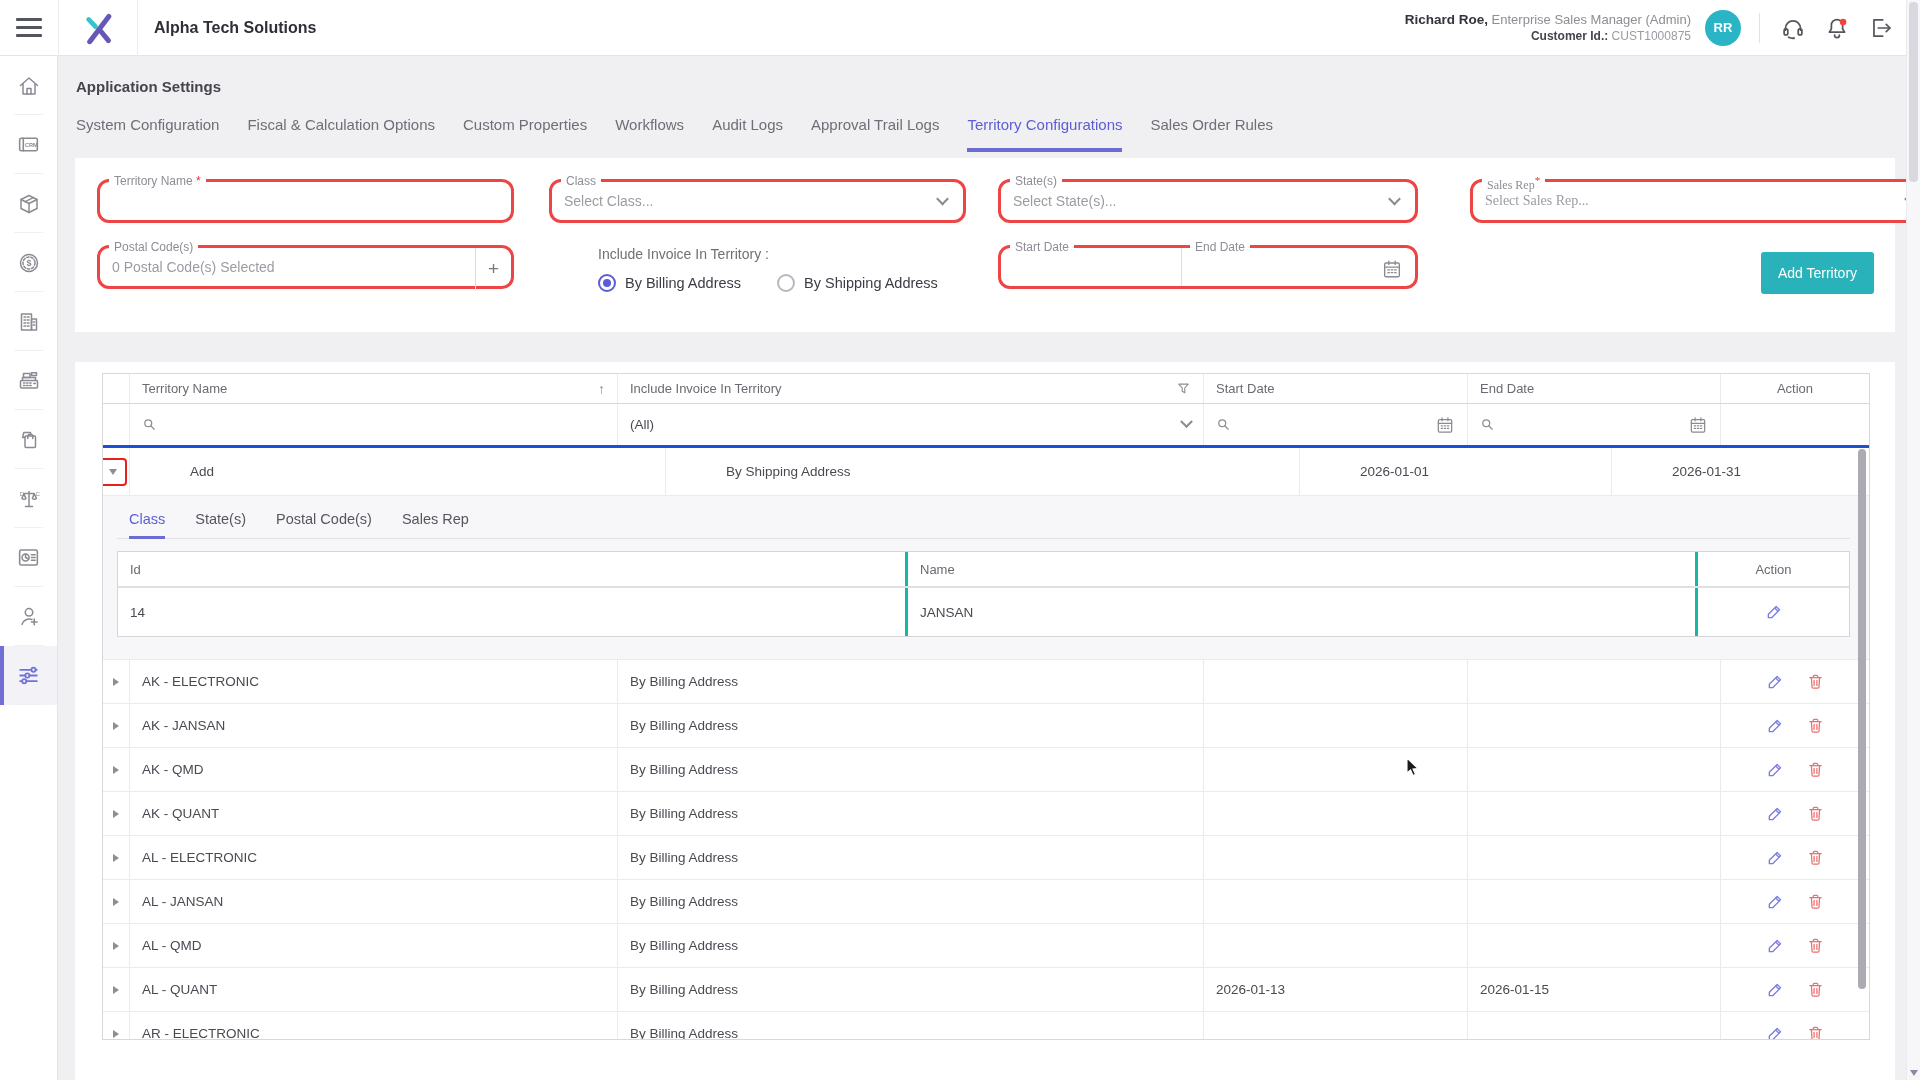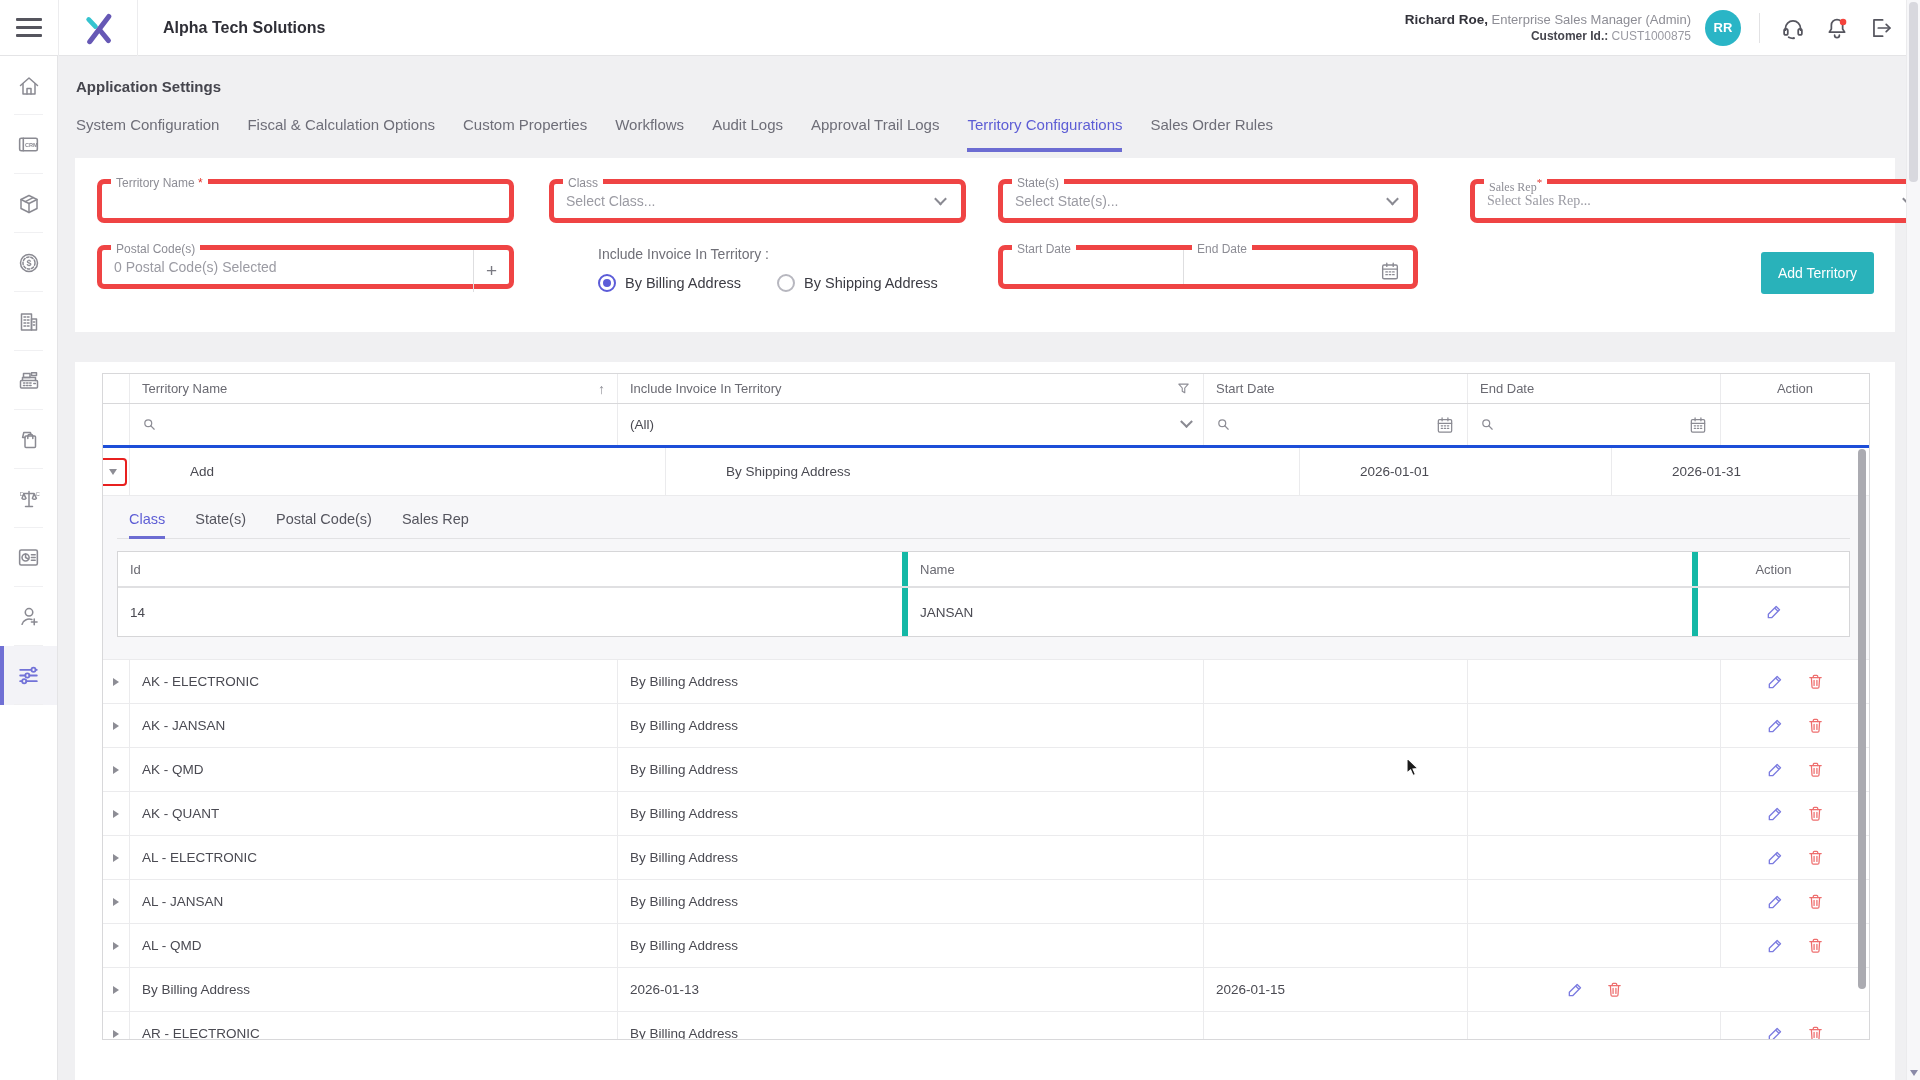--- a/index.html
+++ b/index.html
@@ -9,21 +9,21 @@
   .icon svg { display:block; }
 
   
   #header { position:absolute; top:0; left:0; width:1920px; height:56px; background:#fff;
             border-bottom:1px solid #e4e4e6; display:flex; align-items:center; z-index:10; }
   #hamburger { width:58px; height:56px; display:flex; flex-direction:column; gap:5px;
                align-items:center; justify-content:center; cursor:pointer; }
   #hamburger i { display:block; width:26px; height:3px; background:#55555e; border-radius:1px; }
   #logo-box { width:80px; height:56px; border-left:1px solid #ececee; border-right:1px solid #ececee;
               display:flex; align-items:center; justify-content:center; }
-  #company-name { margin-left:25px; font-size:16px; font-weight:bold; color:#2f2f37; }
+  #company-name { margin-left:16px; font-size:16px; font-weight:bold; color:#2f2f37; }
   #header-right { margin-left:auto; display:flex; align-items:center; padding-right:24px; gap:14px; }
   #user-text { text-align:right; line-height:17px; }
   #user-line1 { font-size:13px; color:#8d8d95; }
   #user-line1 b { color:#33333b; font-size:13.5px; }
   #user-line2 { font-size:12px; color:#9a9aa2; }
   #user-line2 b { color:#45454d; }
   #avatar { width:36px; height:36px; border-radius:50%; background:#2ab5c6; color:#fff;
             display:flex; align-items:center; justify-content:center; font-size:13px; font-weight:bold; }
   .hdr-sep { width:1px; height:30px; background:#e2e2e4; margin:0 4px; }
   .hdr-icon { width:30px; height:30px; cursor:pointer; position:relative; }
@@ -40,21 +40,21 @@
   
   #main { position:absolute; left:58px; top:56px; right:14px; bottom:0; }
   #page-title { position:absolute; left:18px; top:22px; font-size:15px; font-weight:bold; color:#45454d; }
   #tabbar { position:absolute; left:18px; top:56px; display:flex; gap:28px; }
   .tab { font-size:15px; color:#6e6e78; line-height:26px; padding-bottom:10px;
          border-bottom:4px solid transparent; cursor:pointer; white-space:nowrap; }
   .tab.active { color:#5d5dd5; border-bottom-color:#6c6cd2; }
 
   
   #filter-card { position:absolute; left:17px; top:102px; width:1820px; height:174px; background:#fff; }
-  .field { position:absolute; border:5px solid #ef4444; border-radius:7px; background:#fff; }
+  .field { position:absolute; border:3px solid #ef4444; border-radius:12px; background:#fff; }
   .field .flabel { position:absolute; top:-8px; left:9px; background:#fff; padding:0 5px;
                    font-size:12px; color:#8d8d95; white-space:nowrap; }
   .flabel .req { color:#e0342b; }
   .flabel .req-sup { color:#e0342b; font-size:11px; vertical-align:super; }
   .field input.txt { border:none; outline:none; width:100%; height:100%; font-size:14px;
                      font-family:"Liberation Sans",sans-serif; padding:0 12px; color:#45454d; background:transparent; }
   .placeholder { position:absolute; left:12px; top:50%; transform:translateY(-50%);
                  font-size:14px; color:#9b9ba3; }
   .chev { position:absolute; right:16px; top:50%; width:9px; height:9px; border-right:2px solid #8a8a92;
           border-bottom:2px solid #8a8a92; transform:translateY(-72%) rotate(45deg); }
@@ -106,21 +106,21 @@
   .act-btn { cursor:pointer; width:26px; height:26px; display:inline-flex; align-items:center; justify-content:center; }
 
   
   #detail-panel { height:164px; background:#f7f7f9; border-bottom:1px solid #ebebed; padding:0 19px 0 14px; }
   #detail-tabs { display:flex; gap:30px; padding:15px 0 0 12px; border-bottom:1px solid #e2e2e4; }
   .dtab { font-size:14.5px; color:#55555e; padding-bottom:9px; border-bottom:3px solid transparent;
           cursor:pointer; margin-bottom:-1px; }
   .dtab.active { color:#5d5dd5; border-bottom-color:#6c6cd2; }
   #subtable { margin-top:12px; background:#fff; border:1px solid #d6d6d8; }
   .sub-row { display:grid; grid-template-columns:790px 790px 1fr; }
-  .sub-cell { border-right:6px solid #14b8a6; padding:0 12px; display:flex; align-items:center;
+  .sub-cell { border-right:3px solid #14b8a6; padding:0 12px; display:flex; align-items:center;
               font-size:13.5px; color:#4a4a52; }
   .sub-cell:last-child { border-right:none; }
   #sub-head { height:36px; border-bottom:2px solid #e0e0e2; }
   #sub-head .sub-cell { color:#6a6a72; font-size:13px; }
   .sub-data { height:48px; }
 
   #inner-scrollbar { position:absolute; right:3px; top:75px; width:8px; height:540px;
                      background:#ababb1; border-radius:4px; }
 
   
@@ -671,20 +671,21 @@
                   <path d="M6.8 7 L7.6 19 a1.6 1.6 0 0 0 1.6 1.5 h5.6 a1.6 1.6 0 0 0 1.6-1.5 L17.2 7"></path>
                   <path d="M10.2 10.5 V17 M13.8 10.5 V17"></path>
                 </svg>
               </span>
             </div>
           </div>
           <div class="g-row data-row">
             <div class="g-cell center" style="padding:0;">
               <span class="tri-right"></span>
             </div>
+     <div class="g-cell">AL - QUANT</div>
      <div class="g-cell">By Billing Address</div>
      <div class="g-cell">2026-01-13</div>
      <div class="g-cell">2026-01-15</div>
      <div class="g-cell center" style="gap:14px;">
               <span class="act-btn">
                 <svg width="20" height="20" viewBox="0 0 24 24" fill="none" stroke="#7b7be0" stroke-width="1.6" stroke-linejoin="round">
                   <path d="M14.6 5.4 L18.6 9.4 L9.2 18.8 H5.2 V14.8 Z"></path>
                   <path d="M12.8 7.2 L16.8 11.2"></path>
                 </svg>
               </span>

